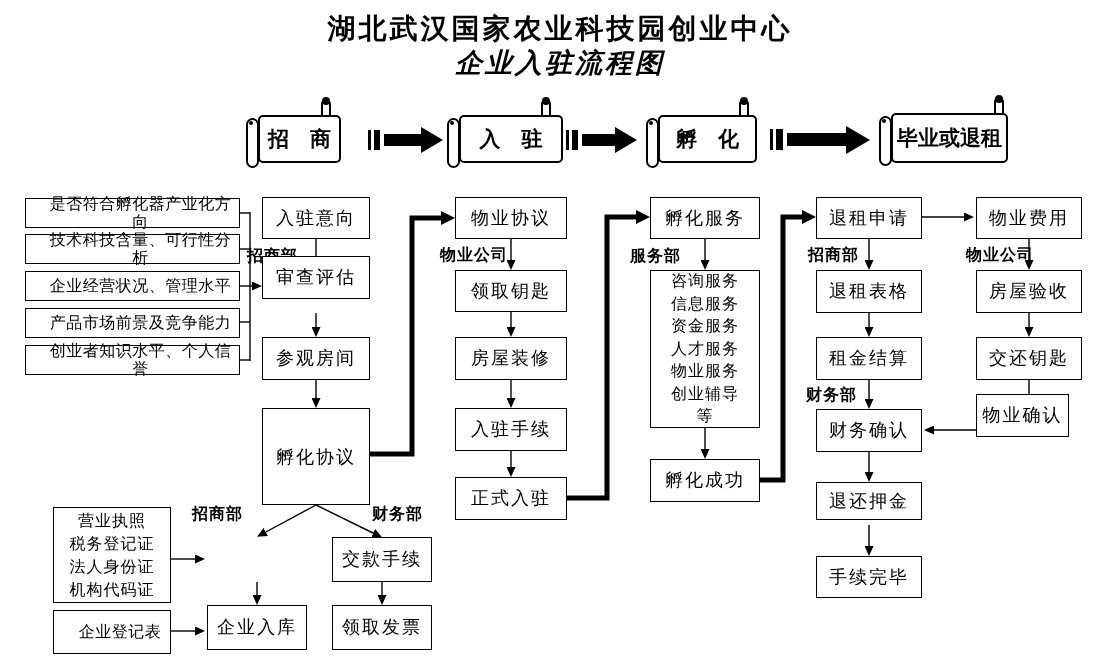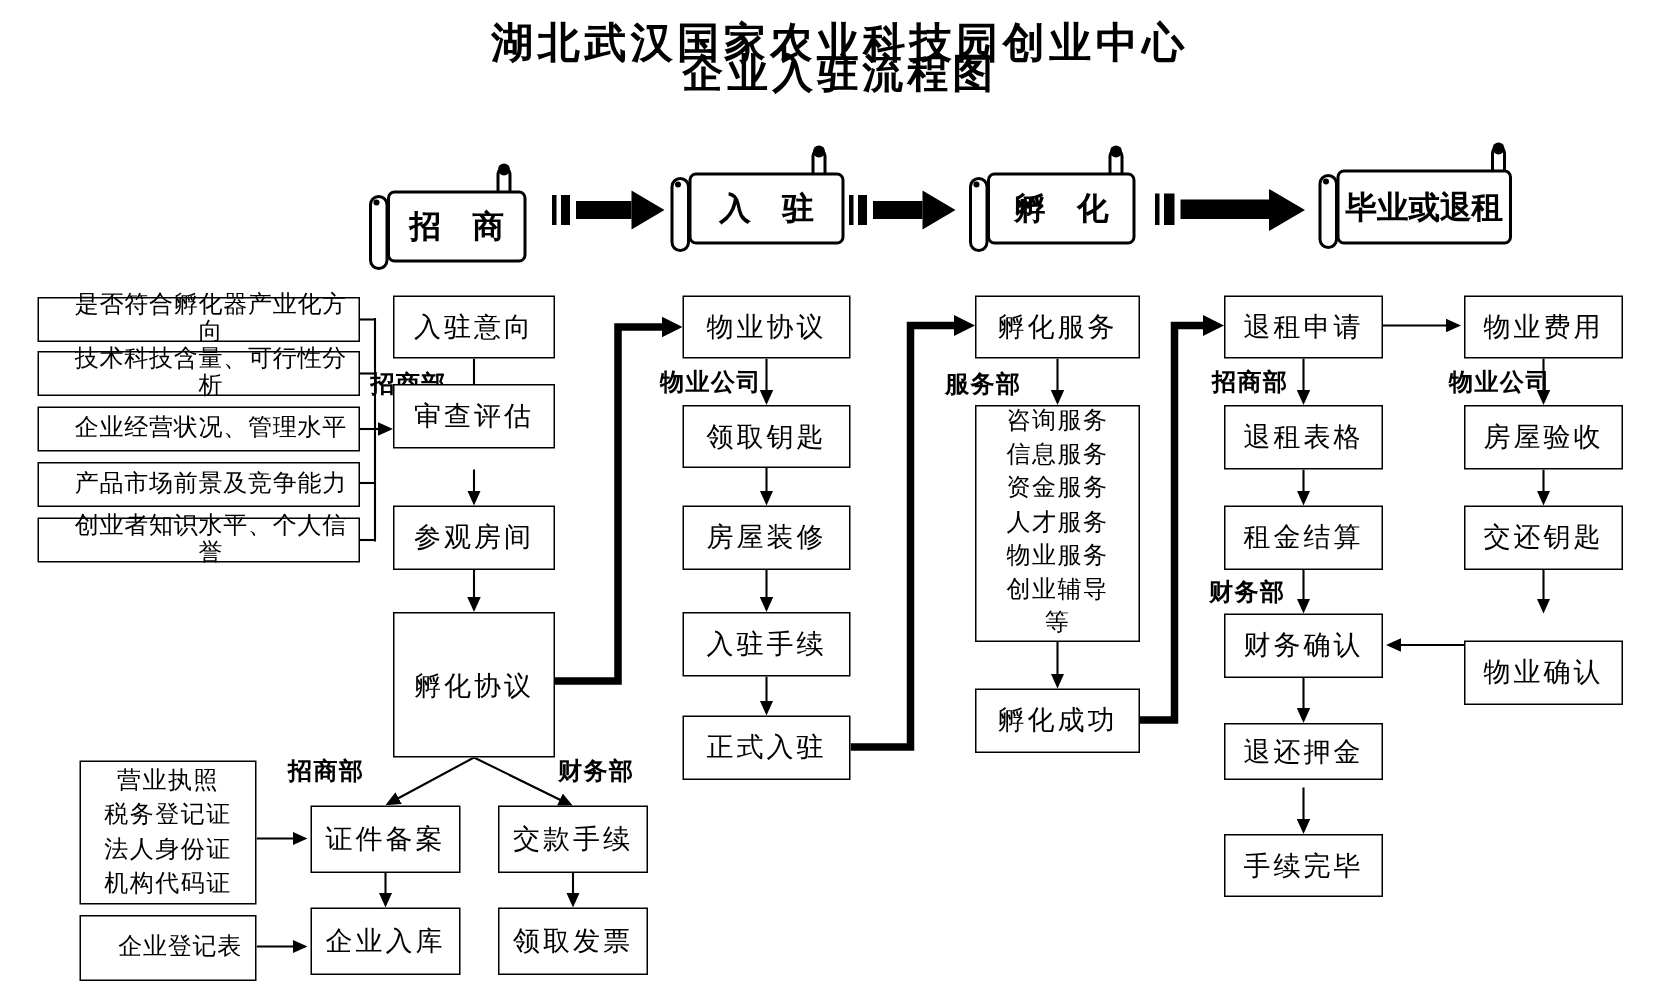--- a/index.html
+++ b/index.html
@@ -4,21 +4,21 @@
 <style>
   html,body{margin:0;padding:0;background:#fff;}
   .canvas{
     position:relative;width:1120px;height:665px;background:#fff;
     font-family:"Liberation Sans",sans-serif;color:#000000;overflow:hidden;
   }
   .title1,.title2{
     position:absolute;left:0;width:100%;text-align:center;font-weight:bold;
   }
   .title1{top:10px;font-size:28px;letter-spacing:3px;}
-  .title2{top:31px;font-size:27px;letter-spacing:3px;}
+  .title2{top:45px;font-size:27px;letter-spacing:3px;font-style:italic;}
   .box{
     position:absolute;border:1.5px solid #000;background:#fff;box-sizing:border-box;
     display:flex;align-items:center;justify-content:center;text-align:center;
     font-size:18px;letter-spacing:2px;line-height:1.15;
   }
   .box.sm{font-size:16px;letter-spacing:0.5px;padding-left:16px;}
   .box.col{flex-direction:column;}
   .box.col .ln{display:block;}
   .docbox .ln{font-size:16px;letter-spacing:1px;line-height:23px;}
   .svcbox .ln{font-size:16px;letter-spacing:1px;line-height:22.5px;}
@@ -133,21 +133,21 @@
       <rect x="770" y="129" width="3" height="21"></rect>
       <rect x="776" y="129" width="7" height="21"></rect>
       <rect x="787" y="133" width="59" height="13"></rect>
       <polygon points="846,126 846,154 870,140"></polygon>
     </g>
   </svg>
 
   <div class="title1">湖北武汉国家农业科技园创业中心</div>
   <div class="title2">企业入驻流程图</div>
 
-  <div class="scroll" style="left:246px;top:111px;width:105px;height:70px">
+  <div class="scroll" style="left:246px;top:99px;width:95px;height:70px">
     <span class="pin" style="right:10px"></span>
     <span class="sbody">招　商</span>
     <span class="roll"></span>
   </div>
   <div class="scroll" style="left:447px;top:99px;width:116px;height:70px">
     <span class="pin" style="right:12px"></span>
     <span class="sbody">入　驻</span>
     <span class="roll"></span>
   </div>
   <div class="scroll" style="left:646px;top:99px;width:111px;height:70px">
@@ -177,21 +177,20 @@
 
   <div class="box col docbox" style="left:53px;top:507px;width:118px;height:96px">
     <span class="ln">营业执照</span>
     <span class="ln">税务登记证</span>
     <span class="ln">法人身份证</span>
     <span class="ln">机构代码证</span>
   </div>
   <div class="box sm" style="left:53px;top:610px;width:118px;height:44px">企业登记表</div>
   <div class="dept" style="left:192px;top:504px">招商部</div>
   <div class="dept" style="left:372px;top:504px">财务部</div>
-  <div class="box" style="left:207px;top:537px;width:100px;height:45px">证件备案</div>
   <div class="box" style="left:332px;top:537px;width:100px;height:45px">交款手续</div>
   <div class="box" style="left:207px;top:605px;width:100px;height:45px">企业入库</div>
   <div class="box" style="left:332px;top:605px;width:100px;height:45px">领取发票</div>
 
   <div class="box" style="left:455px;top:197px;width:112px;height:42px">物业协议</div>
   <div class="dept" style="left:440px;top:245px">物业公司</div>
   <div class="box" style="left:455px;top:270px;width:112px;height:42px">领取钥匙</div>
   <div class="box" style="left:455px;top:337px;width:112px;height:43px">房屋装修</div>
   <div class="box" style="left:455px;top:408px;width:112px;height:43px">入驻手续</div>
   <div class="box" style="left:455px;top:477px;width:112px;height:43px">正式入驻</div>
@@ -215,15 +214,15 @@
   <div class="box" style="left:816px;top:270px;width:106px;height:43px">退租表格</div>
   <div class="dept" style="left:806px;top:385px">财务部</div>
   <div class="box" style="left:816px;top:409px;width:106px;height:43px">财务确认</div>
   <div class="box" style="left:816px;top:482px;width:106px;height:38px">退还押金</div>
   <div class="box" style="left:816px;top:556px;width:106px;height:42px">手续完毕</div>
 
   <div class="box" style="left:976px;top:197px;width:106px;height:42px">物业费用</div>
   <div class="dept" style="left:966px;top:245px">物业公司</div>
   <div class="box" style="left:976px;top:270px;width:106px;height:43px">房屋验收</div>
   <div class="box" style="left:976px;top:337px;width:106px;height:43px">交还钥匙</div>
-  <div class="box" style="left:976px;top:427px;width:106px;height:43px">物业确认</div>
+  <div class="box" style="left:976px;top:394px;width:93px;height:43px">物业确认</div>
 
 </div>
 
 </body></html>

